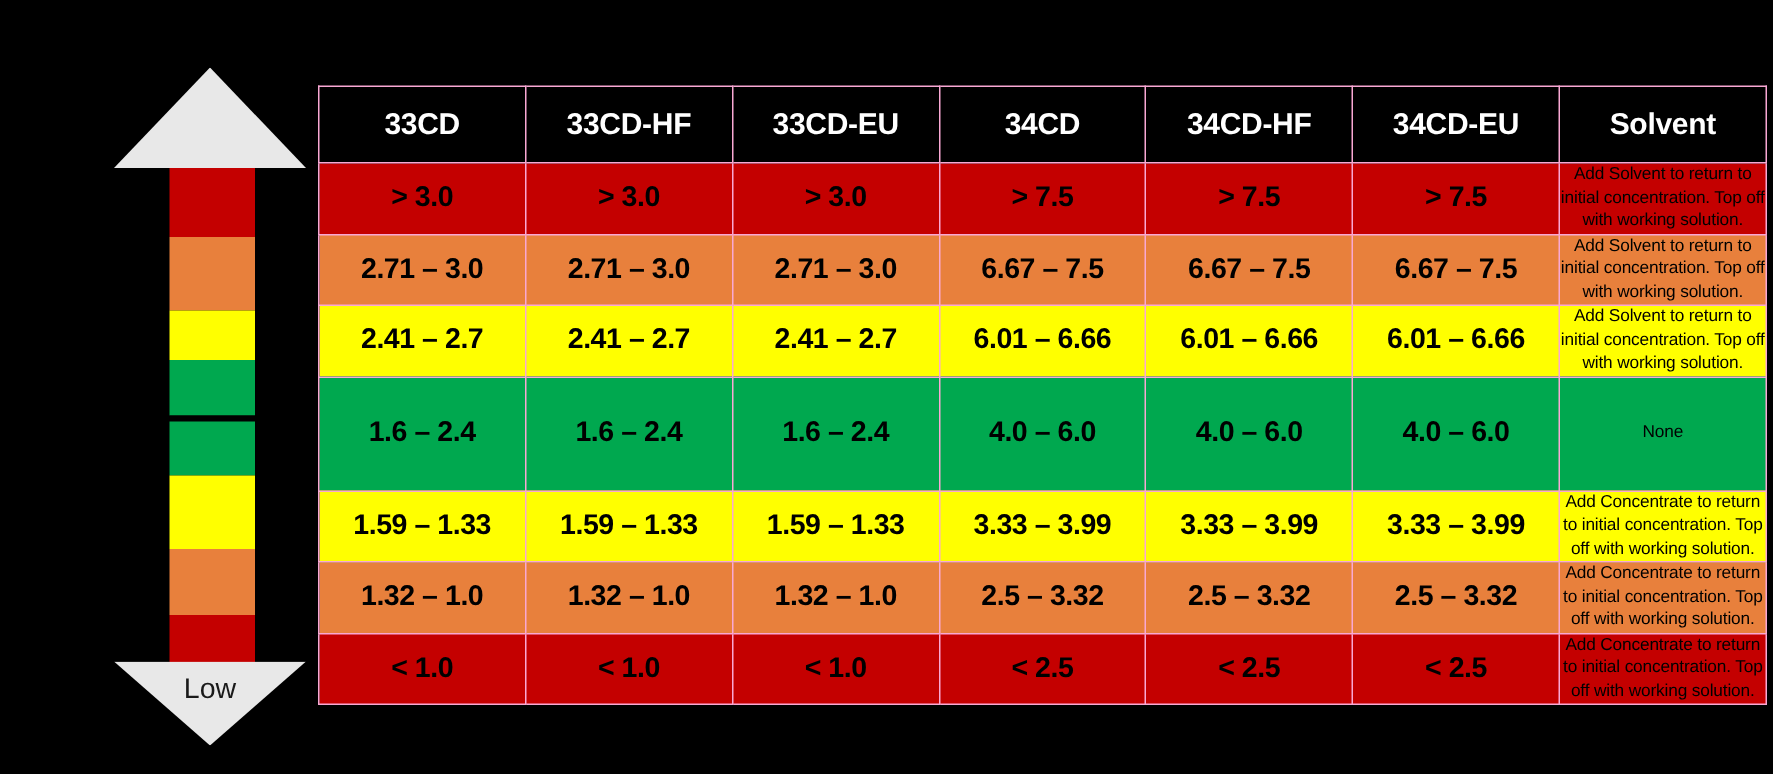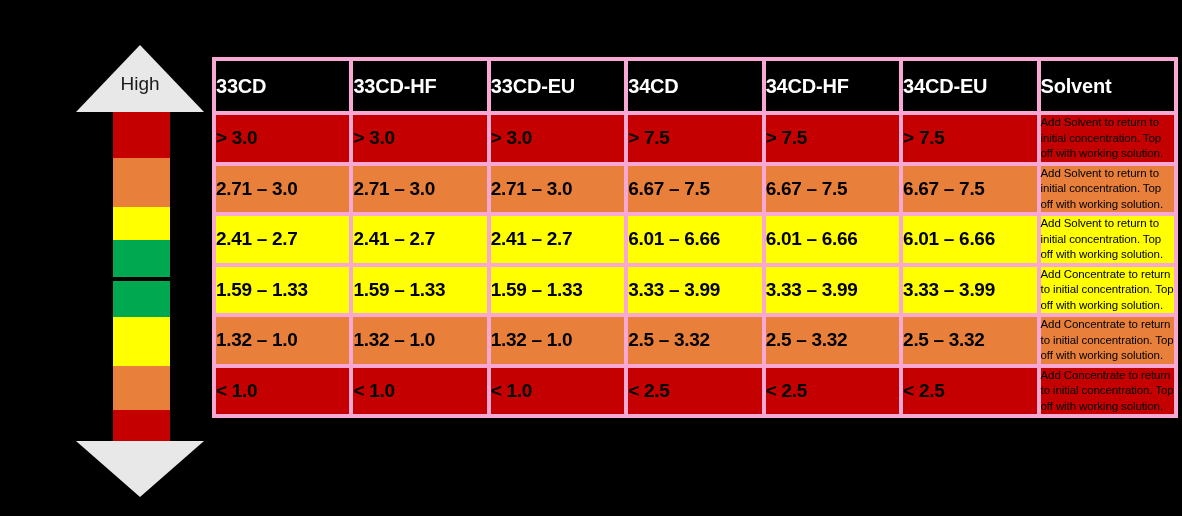--- a/index.html
+++ b/index.html
@@ -82,23 +82,23 @@
     position: absolute;
     left: 212px;
     top: 57px;
     width: 966px;
     border-collapse: collapse;
     table-layout: fixed;
     background: #000000;
   }
   #matrix-table th,
   #matrix-table td {
-    border: 4px solid #f9a8d4;
+    border: 1px solid #f9a8d4;
     padding: 0;
-    text-align: left;
+    text-align: center;
     vertical-align: middle;
   }
   #matrix-table thead th {
     background: #000000;
     color: #ffffff;
     font-size: 20px;
     font-weight: bold;
     height: 50px;
     letter-spacing: -0.2px;
   }
@@ -125,33 +125,33 @@
   tr.r-h4 td { height: 75px; }
   tr.r-h5 td { height: 46px; }
   tr.r-h6 td { height: 45px; }
   tr.r-h7 td { height: 43px; }
 </style>
 </head>
 <body>
 
 <div id="arrow-indicator">
   <div class="arrow-head"></div>
-  <div class="arrow-head-label">High</div>
   <div class="arrow-shaft" id="arrow-shaft">
       <div class="shaft-band" style="background: rgb(196, 0, 0); height: 46px;"></div>
       <div class="shaft-band" style="background: rgb(232, 128, 60); height: 49px;"></div>
       <div class="shaft-band" style="background: rgb(255, 255, 0); height: 33px;"></div>
       <div class="shaft-band" style="background: rgb(0, 168, 79); height: 37px;"></div>
       <div class="shaft-band" style="background: rgb(0, 0, 0); height: 4px;"></div>
       <div class="shaft-band" style="background: rgb(0, 168, 79); height: 36px;"></div>
       <div class="shaft-band" style="background: rgb(255, 255, 0); height: 49px;"></div>
       <div class="shaft-band" style="background: rgb(232, 128, 60); height: 44px;"></div>
       <div class="shaft-band" style="background: rgb(196, 0, 0); height: 43px;"></div>
     </div>
   <div class="arrow-tail"></div>
+  <div class="arrow-tail-label">Low</div>
 </div>
 
 <table id="matrix-table">
   <thead>
     <tr>
       <th>33CD</th>
       <th>33CD-HF</th>
       <th>33CD-EU</th>
       <th>34CD</th>
       <th>34CD-HF</th>
@@ -180,20 +180,29 @@
       </tr>
       <tr class="r-h3">
         <td class="range-cell" style="background: rgb(255, 255, 0); width: 114px;">2.41 – 2.7</td>
         <td class="range-cell" style="background: rgb(255, 255, 0); width: 116px;">2.41 – 2.7</td>
         <td class="range-cell" style="background: rgb(255, 255, 0); width: 115px;">2.41 – 2.7</td>
         <td class="range-cell" style="background: rgb(255, 255, 0); width: 113px;">6.01 – 6.66</td>
         <td class="range-cell" style="background: rgb(255, 255, 0); width: 114px;">6.01 – 6.66</td>
         <td class="range-cell" style="background: rgb(255, 255, 0); width: 113px;">6.01 – 6.66</td>
         <td class="action-cell" style="background: rgb(255, 255, 0); width: 281px;">Add Solvent to return to initial concentration. Top off with working solution.</td>
       </tr>
+      <tr class="r-h4">
+        <td class="range-cell" style="background: rgb(0, 168, 79); width: 114px;">1.6 – 2.4</td>
+        <td class="range-cell" style="background: rgb(0, 168, 79); width: 116px;">1.6 – 2.4</td>
+        <td class="range-cell" style="background: rgb(0, 168, 79); width: 115px;">1.6 – 2.4</td>
+        <td class="range-cell" style="background: rgb(0, 168, 79); width: 113px;">4.0 – 6.0</td>
+        <td class="range-cell" style="background: rgb(0, 168, 79); width: 114px;">4.0 – 6.0</td>
+        <td class="range-cell" style="background: rgb(0, 168, 79); width: 113px;">4.0 – 6.0</td>
+        <td class="action-cell" style="background: rgb(0, 168, 79); width: 281px;">None</td>
+      </tr>
       <tr class="r-h5">
         <td class="range-cell" style="background: rgb(255, 255, 0); width: 114px;">1.59 – 1.33</td>
         <td class="range-cell" style="background: rgb(255, 255, 0); width: 116px;">1.59 – 1.33</td>
         <td class="range-cell" style="background: rgb(255, 255, 0); width: 115px;">1.59 – 1.33</td>
         <td class="range-cell" style="background: rgb(255, 255, 0); width: 113px;">3.33 – 3.99</td>
         <td class="range-cell" style="background: rgb(255, 255, 0); width: 114px;">3.33 – 3.99</td>
         <td class="range-cell" style="background: rgb(255, 255, 0); width: 113px;">3.33 – 3.99</td>
         <td class="action-cell" style="background: rgb(255, 255, 0); width: 281px;">Add Concentrate to return to initial concentration.  Top off with working solution.</td>
       </tr>
       <tr class="r-h6">

